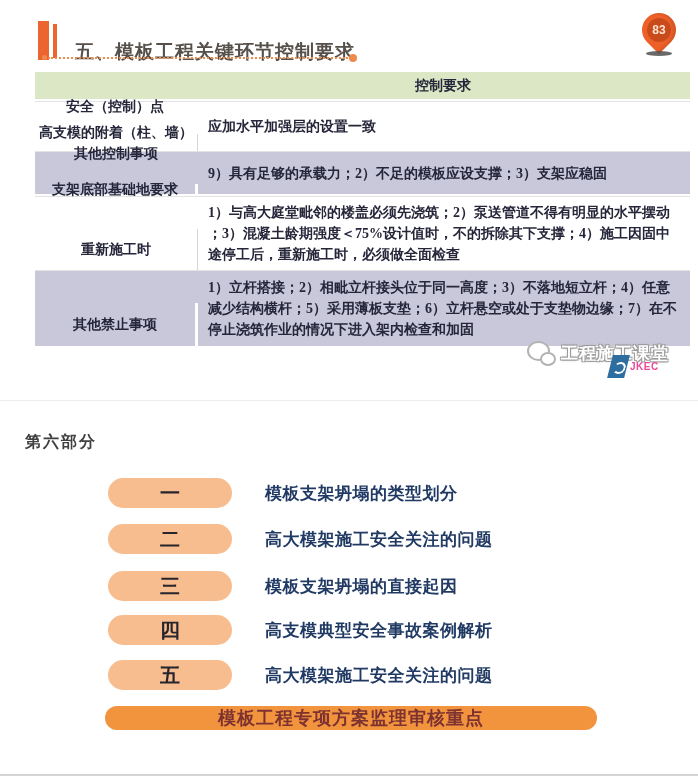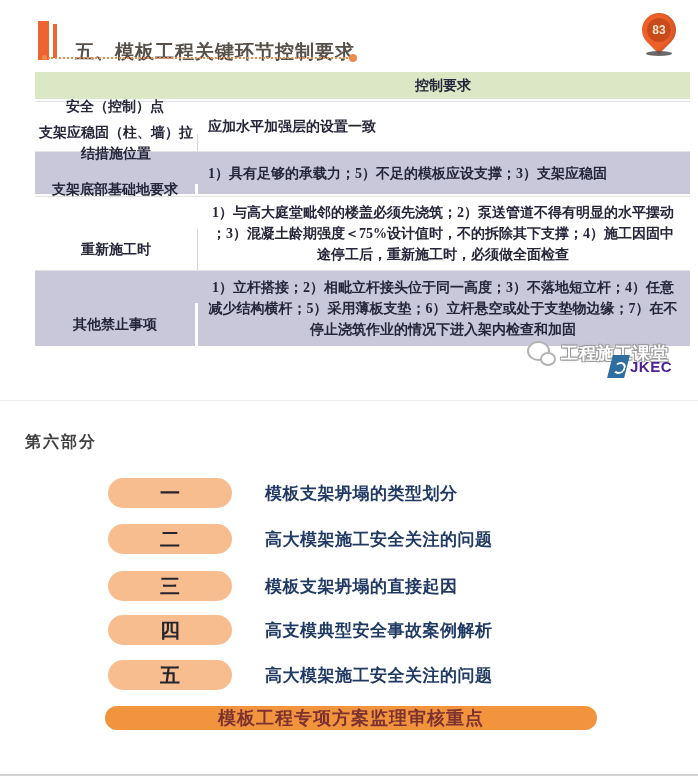--- a/index.html
+++ b/index.html
@@ -32,21 +32,21 @@
   .pin-shadow{width:26px;height:5px;margin:4px auto 0;background:#4f4f4f;
               border-radius:50%;opacity:.85;}
 
   
   .tbl{position:absolute;left:35px;top:72px;width:655px;
        font-family:"Liberation Serif","DejaVu Serif",serif;}
   .trow{display:flex;width:100%;}
   .c1{width:163px;flex:none;display:flex;align-items:center;justify-content:center;
       text-align:center;padding:2px 0;box-sizing:border-box;margin-top:32px;}
   .c2{flex:1;display:flex;align-items:center;padding:2px 12px 2px 10px;box-sizing:border-box;
-      white-space:pre-line;text-align:center;}
+      white-space:pre-line;}
   .thead{height:27px;background:#dce7c5;font-family:"Liberation Sans",sans-serif;
          font-weight:bold;font-size:15px;color:#1d1d1d;border-bottom:2px solid #fff;}
   .thead .c1{border-right:3px solid #fff;}
   .thead .c2{justify-content:center;}
   .trow{font-size:14px;font-weight:600;color:#26263a;line-height:1.5;}
   .trow.plain{background:#fff;border-top:1px solid #e3e3e3;border-bottom:1px solid #e3e3e3;}
   .trow.plain .c1{border-right:1px solid #d6d6d6;}
   .trow.shaded{background:#c8c8da;border-bottom:2px solid #fff;}
   .trow.shaded .c1{border-right:3px solid #fff;}
   .r1{height:49px;}
@@ -64,21 +64,21 @@
                    border:2px solid #b3b3b3;border-radius:50%;}
   .wm-text{color:#fff;font-size:17px;font-weight:bold;letter-spacing:1px;white-space:nowrap;
            text-shadow:1px 1px 0 #9c9c9c,-1px -1px 0 #9c9c9c,1px -1px 0 #9c9c9c,
                        -1px 1px 0 #9c9c9c,0 0 3px #9c9c9c;}
   .jkec{position:absolute;display:flex;align-items:center;gap:3px;}
   .jkec1{left:610px;top:355px;}
   .jkec-shape{position:relative;width:17px;height:23px;background:#2d6da0;
               transform:skewX(-14deg);flex:none;}
   .jkec-shape::after{content:"";position:absolute;left:4px;top:7px;width:8px;height:8px;
                      border:2px solid #fff;border-radius:50%;border-left-color:transparent;}
-  .jkec-text{font-size:15px;font-weight:800;color:#4c1d95;letter-spacing:.5px;}
+  .jkec-text{font-size:10px;font-weight:800;color:#ec4899;letter-spacing:.5px;}
 
   
   .slide2{position:absolute;left:0;top:400px;width:698px;height:378px;border-top:1px solid #ececec;}
   .s2-title{position:absolute;left:25px;top:20px;font-size:16px;font-weight:bold;
             color:#404040;letter-spacing:2px;}
   .item{position:absolute;left:108px;display:flex;align-items:center;}
   .item .pill{width:124px;height:30px;flex:none;border-radius:15px;background:#f8bd8e;
               display:flex;align-items:center;justify-content:center;
               font-size:20px;font-weight:bold;color:#26242c;}
   .item .lbl{margin-left:33px;font-size:17px;font-weight:bold;color:#203a64;
@@ -107,26 +107,26 @@
       </div>
       <div class="pin-shadow"></div>
     </div>
 
     <div class="tbl">
       <div class="trow thead">
         <div class="c1">安全（控制）点</div>
         <div class="c2">控制要求</div>
       </div>
       <div class="trow plain r1">
-        <div class="c1">支架应稳固（柱、墙）拉结措施位置</div>
+        <div class="c1">高支模的附着（柱、墙）其他控制事项</div>
         <div class="c2">应加水平加强层的设置一致</div>
       </div>
       <div class="trow shaded r2">
         <div class="c1">支架底部基础地要求</div>
-        <div class="c2">1）具有足够的承载力；5）不足的模板应设支撑；3）支架应稳固</div>
+        <div class="c2">9）具有足够的承载力；2）不足的模板应设支撑；3）支架应稳固</div>
       </div>
       <div class="trow plain r3">
         <div class="c1">重新施工时</div>
         <div class="c2">1）与高大庭堂毗邻的楼盖必须先浇筑；2）泵送管道不得有明显的水平摆动
 ；3）混凝土龄期强度＜75%设计值时，不的拆除其下支撑；4）施工因固中途停工后，重新施工时，必须做全面检查</div>
       </div>
       <div class="trow shaded r4">
         <div class="c1">其他禁止事项</div>
         <div class="c2">1）立杆搭接；2）相毗立杆接头位于同一高度；3）不落地短立杆；4）任意减少结构横杆；5）采用薄板支垫；6）立杆悬空或处于支垫物边缘；7）在不停止浇筑作业的情况下进入架内检查和加固</div>
       </div>

